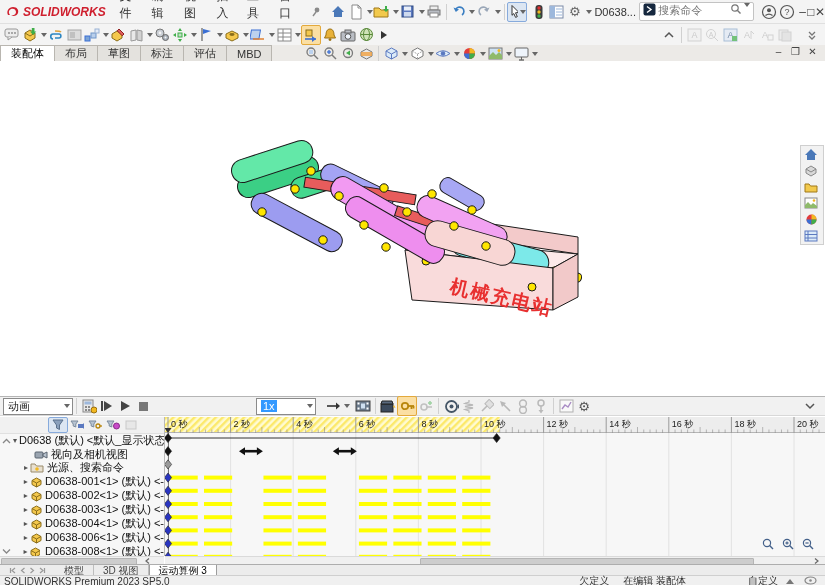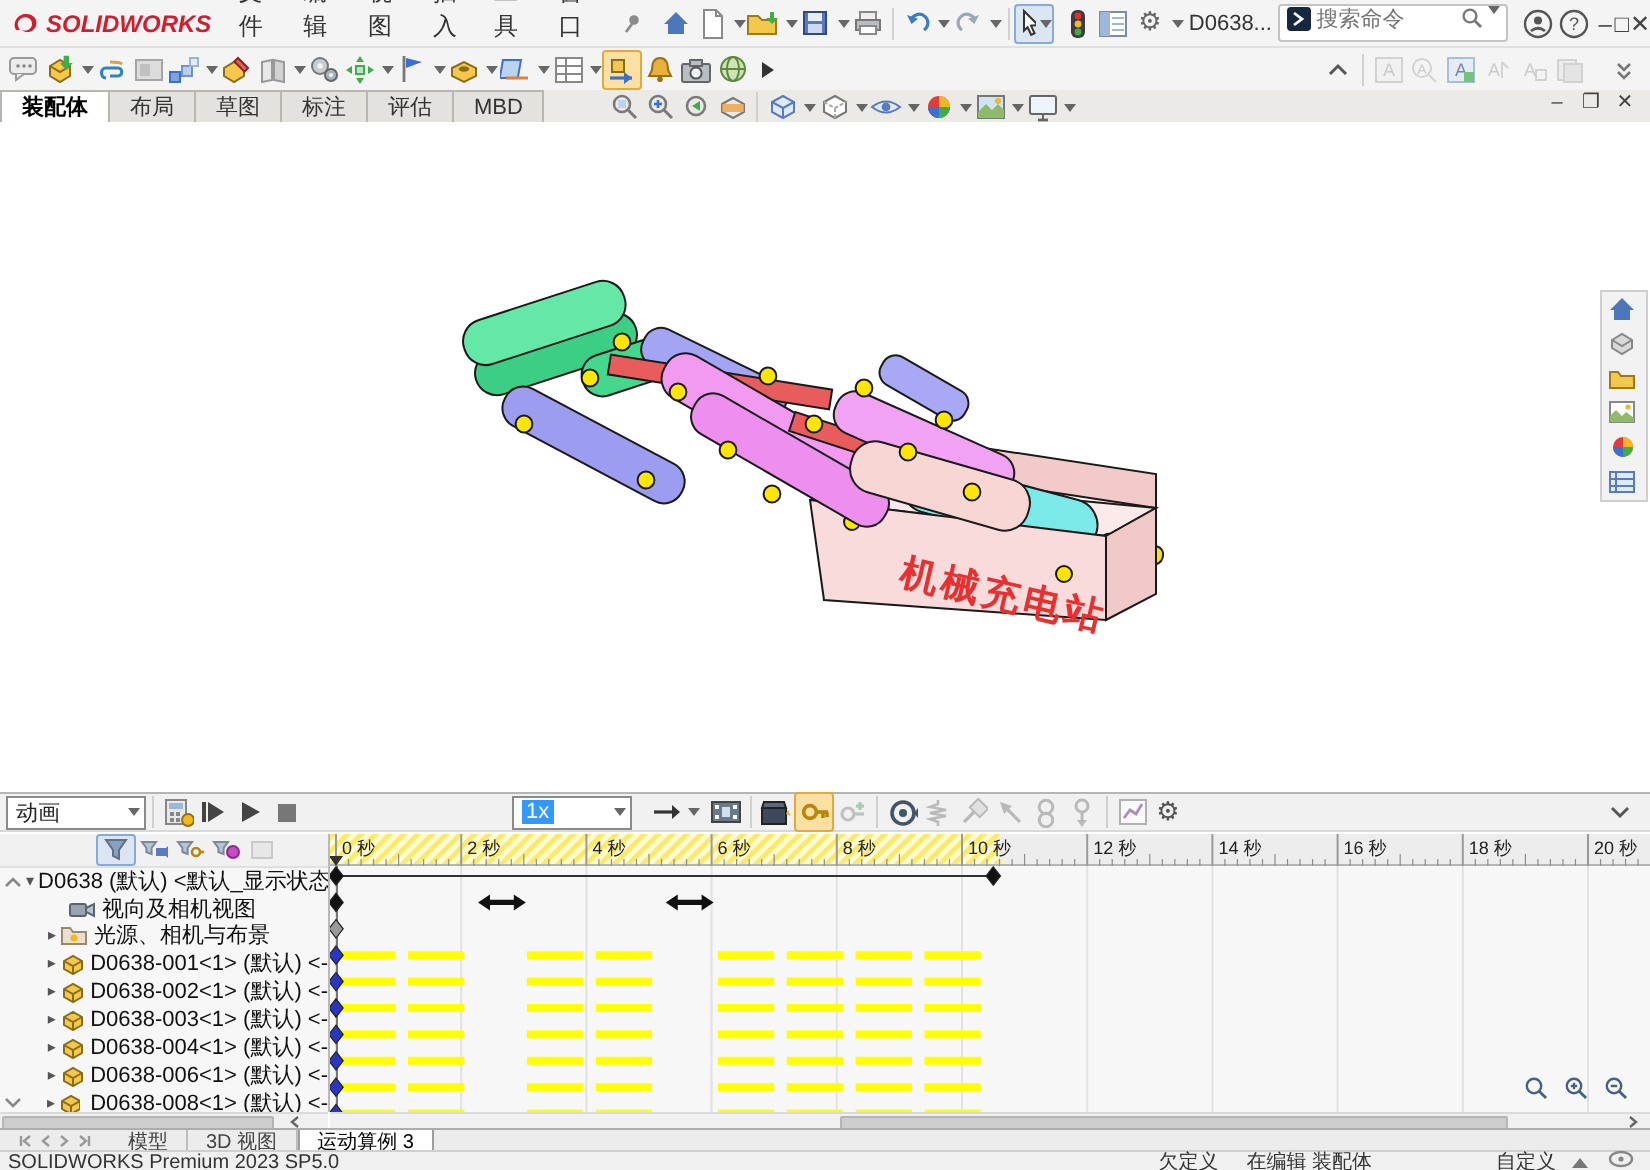--- a/index.html
+++ b/index.html
@@ -18,21 +18,21 @@
   #titlebar{left:0;top:0;width:825px;height:23px;background:#f4f4f4;border-bottom:1px solid #e0e0e0;}
   .menu-item{padding:0 8px;font-size:12px;color:#333;height:23px;display:flex;align-items:center;}
   #searchbox{display:flex;align-items:flex-start;width:136px;height:17px;background:#fff;border:1px solid #c3c3c3;border-radius:2px;padding:0 3px;}
   #searchbox input{border:0;outline:0;flex:1;font-size:11px;color:#888;width:70px;background:transparent;font-family:inherit;}
   .winbtn{width:20px;height:20px;display:inline-flex;align-items:center;justify-content:center;color:#444;font-size:12px;}
   
   #cmdbar{left:0;top:24px;width:825px;height:21px;background:#f4f4f4;border-bottom:1px solid #dedede;}
   
   #tabrow{left:0;top:45px;width:825px;height:16px;background:#eceae7;}
   .rtab{height:15px;padding:0 10px;display:inline-flex;align-items:center;background:#e4e2de;border:1px solid #b9b6b0;border-bottom:none;font-size:11px;color:#333;margin-right:-1px;}
-  .rtab.active{background:#fff;color:#000;position:relative;z-index:2;font-weight:bold;}
+  .rtab.active{background:#fff;color:#000;position:relative;z-index:2;}
   
   #viewport{left:0;top:61px;width:825px;height:335px;background:#fff;}
   #taskpane{right:1px;top:84px;width:22px;background:#f2f2f2;border:1px solid #cfcfcf;}
   #taskpane .tbtn{width:20px;height:16px;border-radius:0;}
   
   #mmbar{left:0;top:396px;width:825px;height:20px;background:#f1f1f1;border-top:1px solid #b5b5b5;border-bottom:1px solid #d8d8d8;display:flex;align-items:center;padding-left:3px;box-sizing:border-box;}
   .mm-select{display:inline-flex;align-items:center;justify-content:space-between;background:#fff;border:1px solid #8a8a8a;height:15px;padding:0 2px 0 4px;font-size:11px;}
   #treepanel{left:0;top:417px;width:164px;height:139px;background:#f7f7f7;border-right:1px solid #b9b9b9;overflow:hidden;}
   #filterrow{height:16px;border-bottom:1px solid #e0e0e0;display:flex;align-items:center;padding-left:48px;background:#f1f1f1;}
   .trow{position:absolute;height:13px;display:flex;align-items:center;white-space:nowrap;font-size:11px;color:#111;}
@@ -762,21 +762,21 @@
           <path d="M9 5 L13 3 L13 9 L9 7 Z" fill="#b8c2ce" stroke="#5a6470"></path>
         </svg>
       <span style="margin-left:3px">视向及相机视图</span>
     </div>
     <div class="trow" style="left:22px;top:44px;width:142px">
       <span class="texp">▸</span>
       <svg width="14" height="11">
           <path d="M1 2 L5 2 L6.5 4 L13 4 L13 10 L1 10 Z" fill="#e8e0d0" stroke="#998a6a"></path>
           <circle cx="7" cy="7" r="1.8" fill="#f2b820"></circle>
         </svg>
-      <span style="margin-left:3px">光源、相机与布景</span>
+      <span style="margin-left:3px">光源、搜索命令</span>
     </div>
     <div class="trow" style="left:22px;top:58px;width:142px">
       <span class="texp">▸</span>
       <svg width="13" height="12">
           <path d="M2 4.5 L6.5 2 L11 4.5 L11 8.5 L6.5 11 L2 8.5 Z" fill="#f5c84c" stroke="#8a6d1a"></path>
           <path d="M2 4.5 L6.5 7 L11 4.5 M6.5 7 L6.5 11" fill="none" stroke="#8a6d1a"></path>
         </svg>
       <span style="margin-left:3px">D0638-001&lt;1&gt; (默认) &lt;-</span>
     </div>
     <div class="trow" style="left:22px;top:72px;width:142px">

